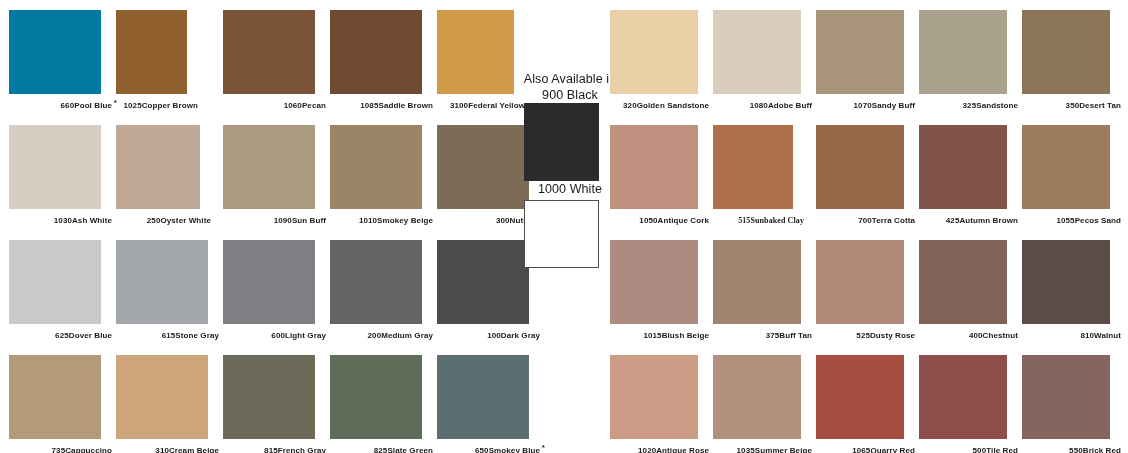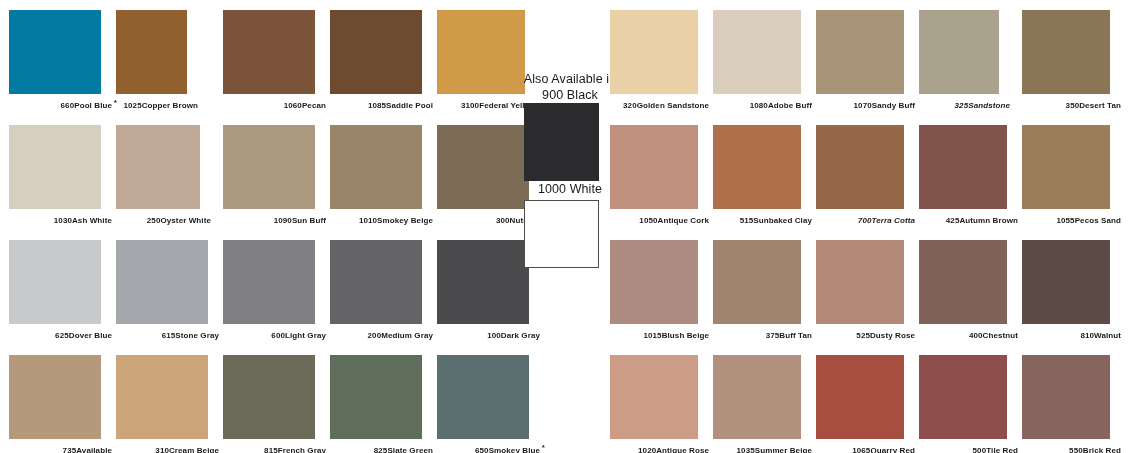--- a/index.html
+++ b/index.html
@@ -109,24 +109,24 @@
         <div class="swatch-chip" style="background: rgb(123, 84, 58);"></div>
         <div class="swatch-label">
           <span class="swatch-code">1060</span>
           <span class="swatch-name"><span>Pecan</span></span>
         </div>
       </div>
       <div class="swatch-cell" style="left: 330px; top: 10px; width: 92px; height: 104px;">
         <div class="swatch-chip" style="background: rgb(110, 74, 48);"></div>
         <div class="swatch-label">
           <span class="swatch-code">1085</span>
-          <span class="swatch-name"><span>Saddle Pool</span></span>
-        </div>
-      </div>
-      <div class="swatch-cell" style="left: 437px; top: 10px; width: 88px; height: 104px;">
+          <span class="swatch-name"><span>Saddle Brown</span></span>
+        </div>
+      </div>
+      <div class="swatch-cell" style="left: 437px; top: 10px; width: 77px; height: 104px;">
         <div class="swatch-chip" style="background: rgb(208, 154, 72);"></div>
         <div class="swatch-label">
           <span class="swatch-code">3100</span>
           <span class="swatch-name"><span>Federal Yellow</span></span>
         </div>
       </div>
       <div class="swatch-cell" style="left: 9px; top: 125px; width: 92px; height: 104px;">
         <div class="swatch-chip" style="background: rgb(213, 206, 193);"></div>
         <div class="swatch-label">
           <span class="swatch-code">1030</span>
@@ -193,21 +193,21 @@
         <div class="swatch-chip" style="background: rgb(75, 75, 77);"></div>
         <div class="swatch-label">
           <span class="swatch-code">100</span>
           <span class="swatch-name"><span>Dark Gray</span></span>
         </div>
       </div>
       <div class="swatch-cell" style="left: 9px; top: 355px; width: 92px; height: 104px;">
         <div class="swatch-chip" style="background: rgb(180, 154, 122);"></div>
         <div class="swatch-label">
           <span class="swatch-code">735</span>
-          <span class="swatch-name"><span>Available</span></span>
+          <span class="swatch-name"><span>Cappuccino</span></span>
         </div>
       </div>
       <div class="swatch-cell" style="left: 116px; top: 355px; width: 92px; height: 104px;">
         <div class="swatch-chip" style="background: rgb(205, 165, 122);"></div>
         <div class="swatch-label">
           <span class="swatch-code">310</span>
           <span class="swatch-name"><span>Cream Beige</span></span>
         </div>
       </div>
       <div class="swatch-cell" style="left: 223px; top: 355px; width: 92px; height: 104px;">
@@ -257,49 +257,49 @@
           <span class="swatch-name"><span>Adobe Buff</span></span>
         </div>
       </div>
       <div class="swatch-cell" style="left: 816px; top: 10px; width: 88px; height: 104px;">
         <div class="swatch-chip" style="background: rgb(168, 148, 120);"></div>
         <div class="swatch-label">
           <span class="swatch-code">1070</span>
           <span class="swatch-name"><span>Sandy Buff</span></span>
         </div>
       </div>
-      <div class="swatch-cell" style="left: 919px; top: 10px; width: 80px; height: 104px; font-style: italic;">
+      <div class="swatch-cell" style="left: 919px; top: 10px; width: 88px; height: 104px;">
         <div class="swatch-chip" style="background: rgb(171, 162, 141);"></div>
         <div class="swatch-label">
           <span class="swatch-code">325</span>
           <span class="swatch-name"><span>Sandstone</span></span>
         </div>
       </div>
       <div class="swatch-cell" style="left: 1022px; top: 10px; width: 88px; height: 104px;">
         <div class="swatch-chip" style="background: rgb(138, 118, 87);"></div>
         <div class="swatch-label">
           <span class="swatch-code">350</span>
           <span class="swatch-name"><span>Desert Tan</span></span>
         </div>
       </div>
       <div class="swatch-cell" style="left: 610px; top: 125px; width: 88px; height: 104px;">
         <div class="swatch-chip" style="background: rgb(193, 145, 128);"></div>
         <div class="swatch-label">
           <span class="swatch-code">1050</span>
           <span class="swatch-name"><span>Antique Cork</span></span>
         </div>
       </div>
-      <div class="swatch-cell" style="left: 713px; top: 125px; width: 88px; height: 104px;">
+      <div class="swatch-cell" style="left: 713px; top: 125px; width: 80px; height: 104px; font-family: Liberation Serif, serif;">
         <div class="swatch-chip" style="background: rgb(176, 111, 75);"></div>
         <div class="swatch-label">
           <span class="swatch-code">515</span>
           <span class="swatch-name"><span>Sunbaked Clay</span></span>
         </div>
       </div>
-      <div class="swatch-cell" style="left: 816px; top: 125px; width: 88px; height: 104px; font-style: italic;">
+      <div class="swatch-cell" style="left: 816px; top: 125px; width: 88px; height: 104px;">
         <div class="swatch-chip" style="background: rgb(151, 103, 74);"></div>
         <div class="swatch-label">
           <span class="swatch-code">700</span>
           <span class="swatch-name"><span>Terra Cotta</span></span>
         </div>
       </div>
       <div class="swatch-cell" style="left: 919px; top: 125px; width: 88px; height: 104px;">
         <div class="swatch-chip" style="background: rgb(128, 84, 74);"></div>
         <div class="swatch-label">
           <span class="swatch-code">425</span>

